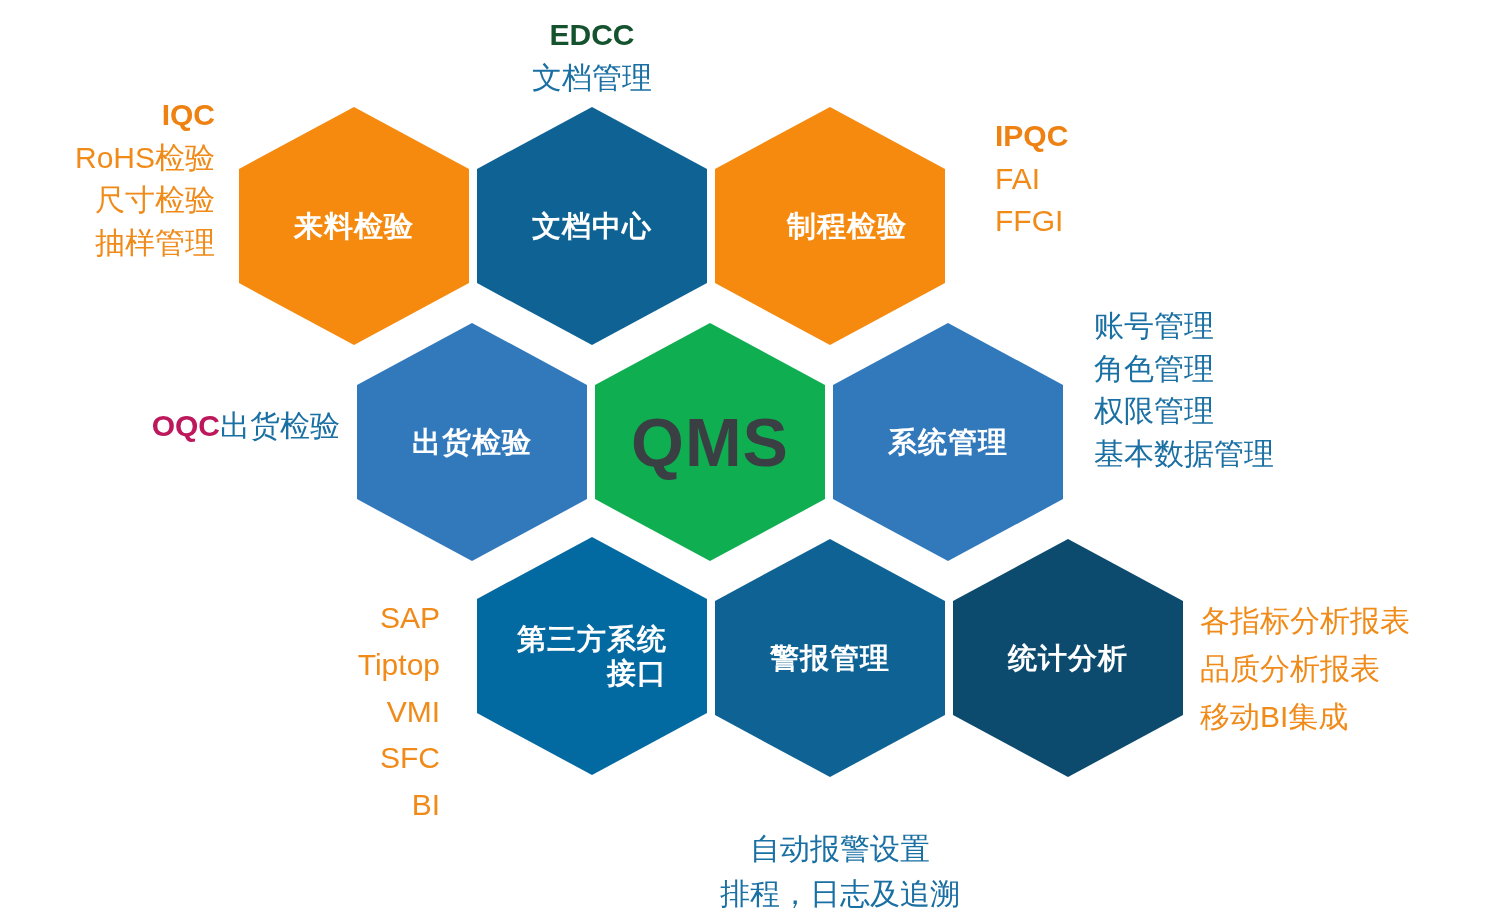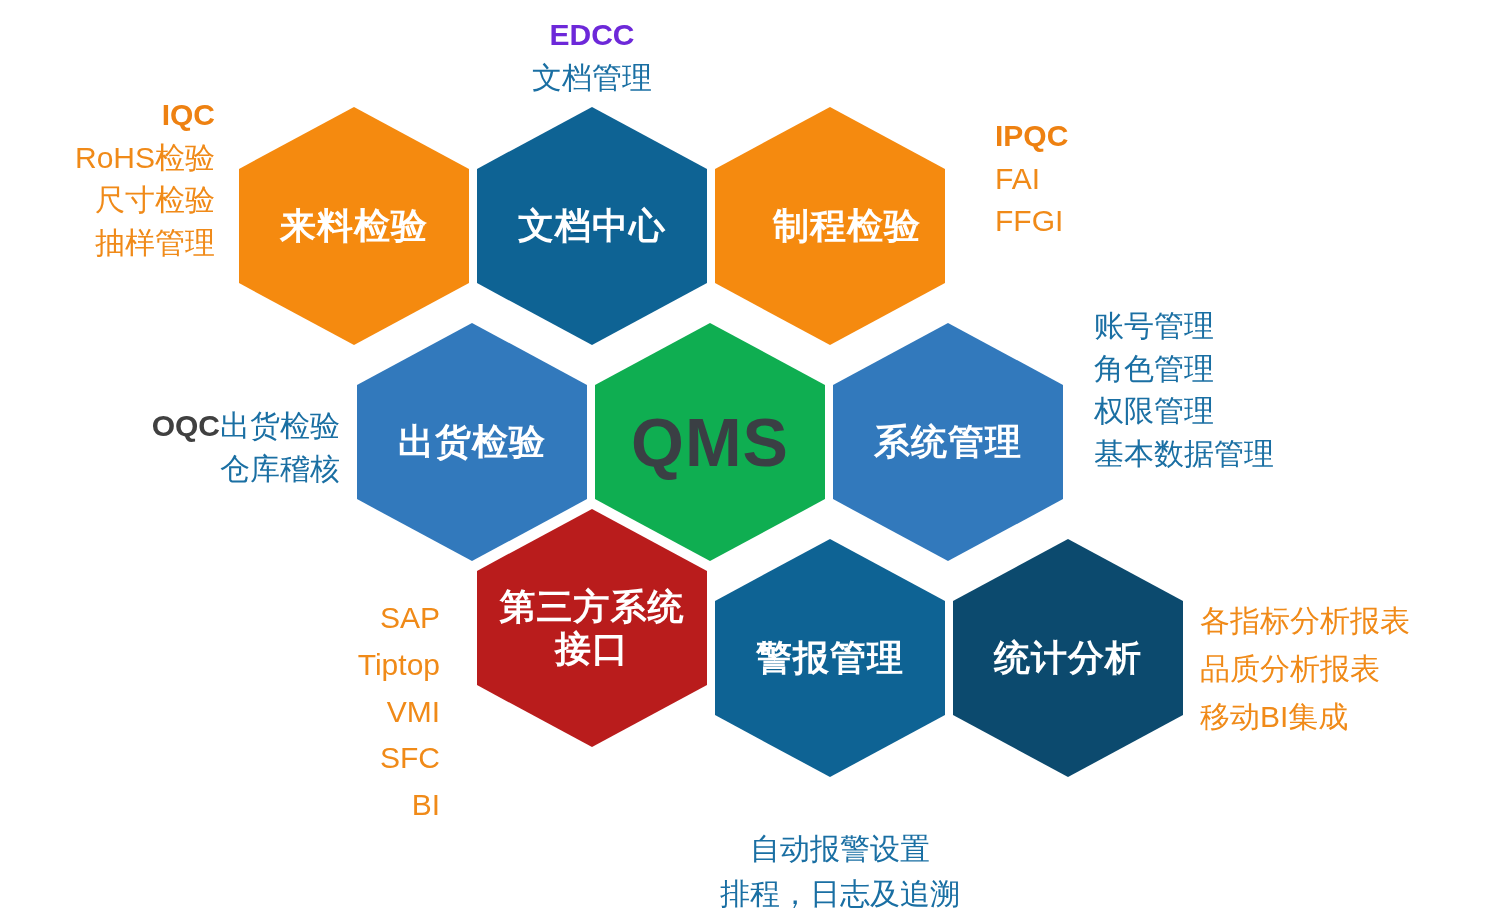--- a/index.html
+++ b/index.html
@@ -26,21 +26,21 @@
     -webkit-clip-path: polygon(50% 0%, 100% 26%, 100% 74%, 50% 100%, 0% 74%, 0% 26%);
     clip-path: polygon(50% 0%, 100% 26%, 100% 74%, 50% 100%, 0% 74%, 0% 26%);
     display: flex;
     align-items: center;
     justify-content: center;
     text-align: center;
     box-sizing: border-box;
   }
   .hex .hex-label {
     color: #ffffff;
-    font-size: 36px;
+    font-size: 29px;
     font-weight: bold;
     line-height: 1.18;
     letter-spacing: 1px;
     padding: 0 14px;
   }
   .hex.center .hex-label {
     color: #3a3f44;
     font-size: 68px;
     font-weight: bold;
     letter-spacing: 1px;
@@ -54,28 +54,28 @@
   }
   .note .line {
     display: block;
   }
   .note .hdr {
     font-weight: bold;
   }
   .note.orange { color: #F08A18; font-size: 30px; }
   .note.orange .hdr { color: #EE8111; font-size: 30px; }
   .note.blue   { color: #1A6FA3; font-size: 30px; }
-  .note.blue .hdr { color: #6d28d9; font-size: 30px; }
+  .note.blue .hdr { color: #14532d; font-size: 30px; }
   .note.right-align { text-align: right; }
   .note.left-align  { text-align: left; }
   .note.center-align{ text-align: center; }
 
   .inline-hdr {
     font-weight: bold;
-    color: #404040;
+    color: #be185d;
   }
 </style>
 </head>
 <body>
 
 <div id="canvas">
 
   <div class="hex" style="left:239px; top:107px; background:#F58A0F;">
     <span class="hex-label">来料检验</span>
   </div>
@@ -93,21 +93,21 @@
   </div>
 
   <div class="hex center" style="left:595px; top:323px; background:#0FAE51;">
     <span class="hex-label">QMS</span>
   </div>
 
   <div class="hex" style="left:833px; top:323px; background:#3279BC;">
     <span class="hex-label">系统管理</span>
   </div>
 
-  <div class="hex" style="left:477px; top:509px; background:#b91c1c;">
+  <div class="hex" style="left:477px; top:537px; background:#0369a1;text-align:right;">
     <span class="hex-label">第三方系统<br>接口</span>
   </div>
 
   <div class="hex" style="left:715px; top:539px; background:#0E6394;">
     <span class="hex-label">警报管理</span>
   </div>
 
   <div class="hex" style="left:953px; top:539px; background:#0c4a6e;">
     <span class="hex-label">统计分析</span>
   </div>
@@ -132,21 +132,20 @@
 
   <div class="note blue left-align" style="left:1094px; top:305px; width:330px;">
     <span class="line">账号管理</span>
     <span class="line">角色管理</span>
     <span class="line">权限管理</span>
     <span class="line">基本数据管理</span>
   </div>
 
   <div class="note blue right-align" style="left:30px; top:405px; width:310px;">
     <span class="line"><span class="inline-hdr">OQC</span><span>出货检验</span></span>
-    <span class="line">仓库稽核</span>
   </div>
 
   <div class="note orange right-align" style="left:250px; top:595px; width:190px; line-height:1.56;">
     <span class="line">SAP</span>
     <span class="line">Tiptop</span>
     <span class="line">VMI</span>
     <span class="line">SFC</span>
     <span class="line">BI</span>
   </div>
 

